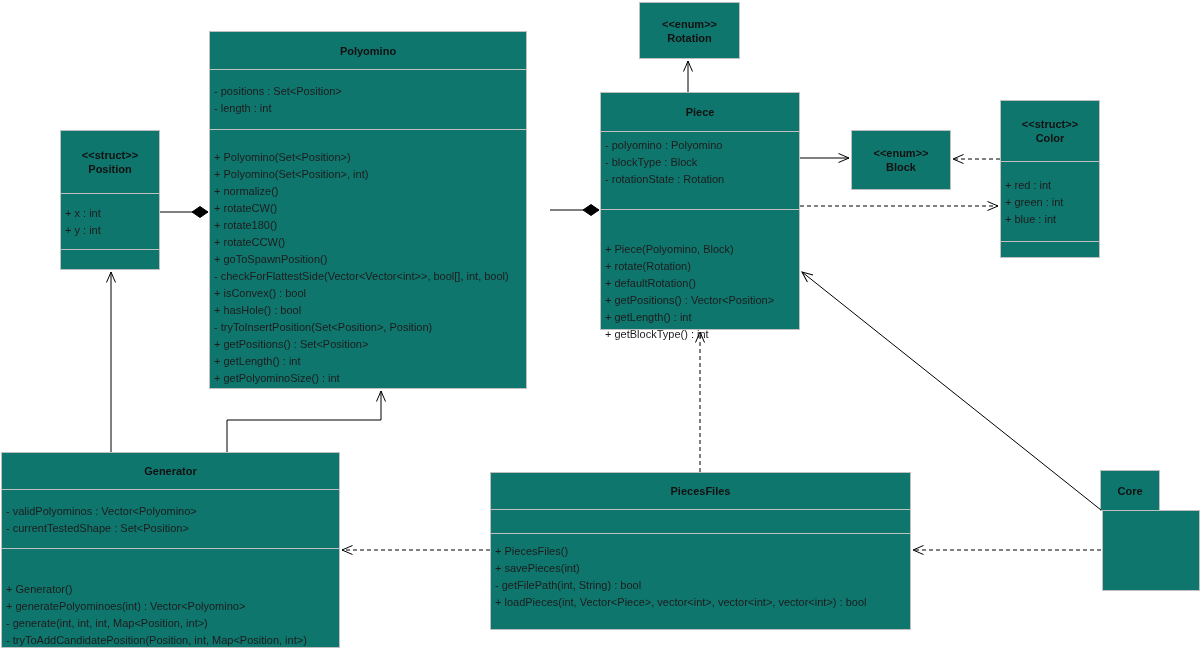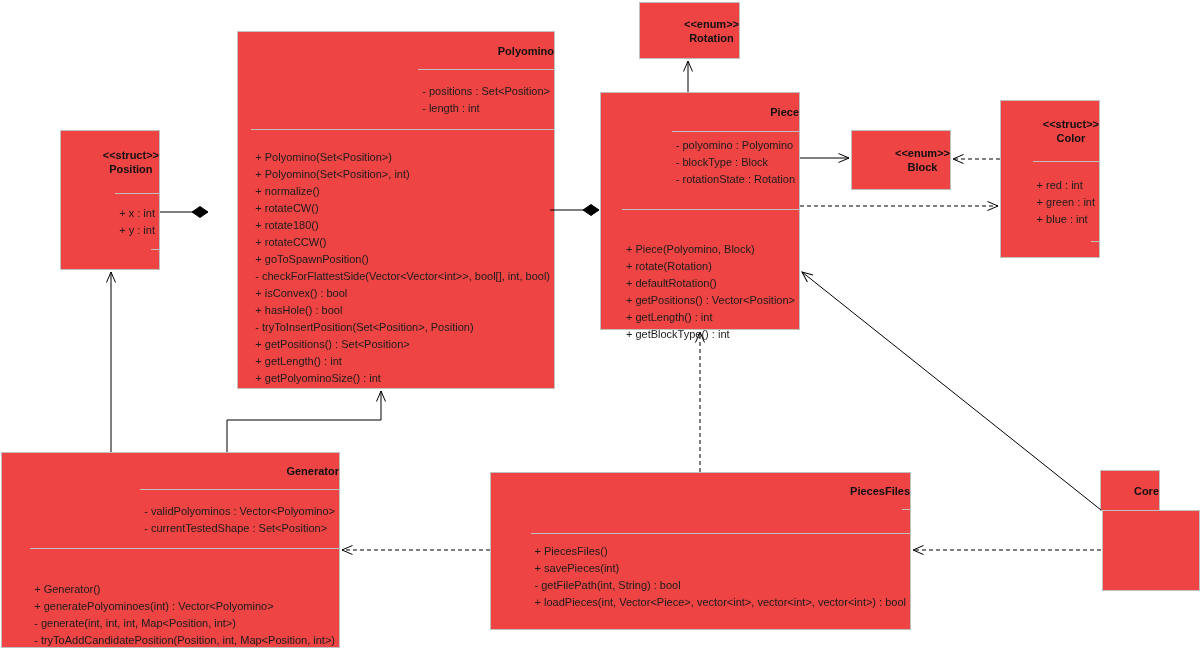--- a/index.html
+++ b/index.html
@@ -5,28 +5,27 @@
   html,body{margin:0;padding:0;background:#ffffff;}
   #canvas{
     position:relative;
     width:1201px;height:651px;
     background:#ffffff;
     font-family:"Liberation Sans", sans-serif;
     overflow:hidden;
   }
   .uml-class{
     position:absolute;
-    background:#ef4444;
+    background:#0f766e;
     border:1px solid #c0c0c0;
     box-sizing:border-box;
     display:flex;
     flex-direction:column;
     color:#1c1c1c;
     font-size:11px;
-    align-items:flex-end;
   }
   .uml-title{
     display:flex;
     flex-direction:column;
     align-items:center;
     justify-content:center;
     font-weight:bold;
     color:#111;
     line-height:14px;
     flex:0 0 auto;
@@ -53,21 +52,21 @@
     pointer-events:none;
   }
   .rel{fill:none;stroke:#000000;stroke-width:1;}
   .rel.dashed{stroke-dasharray:4 3;}
 </style>
 </head>
 <body>
 
 <div id="canvas">
 
-  <div class="uml-class" style="left:209px;top:31px;width:318px;height:358px;margin-left:28px;">
+  <div class="uml-class" style="left:209px;top:31px;width:318px;height:358px;">
     <div class="uml-title" style="height:37px;">
       <span>Polyomino</span>
     </div>
     <div class="uml-section" style="height:60px;padding-top:13px;">
         <div class="member">- positions : Set&lt;Position&gt;</div>
         <div class="member">- length : int</div>
       </div>
     <div class="uml-section grow" style="padding-top:19px;">
         <div class="member">+ Polyomino(Set&lt;Position&gt;)</div>
         <div class="member">+ Polyomino(Set&lt;Position&gt;, int)</div>

